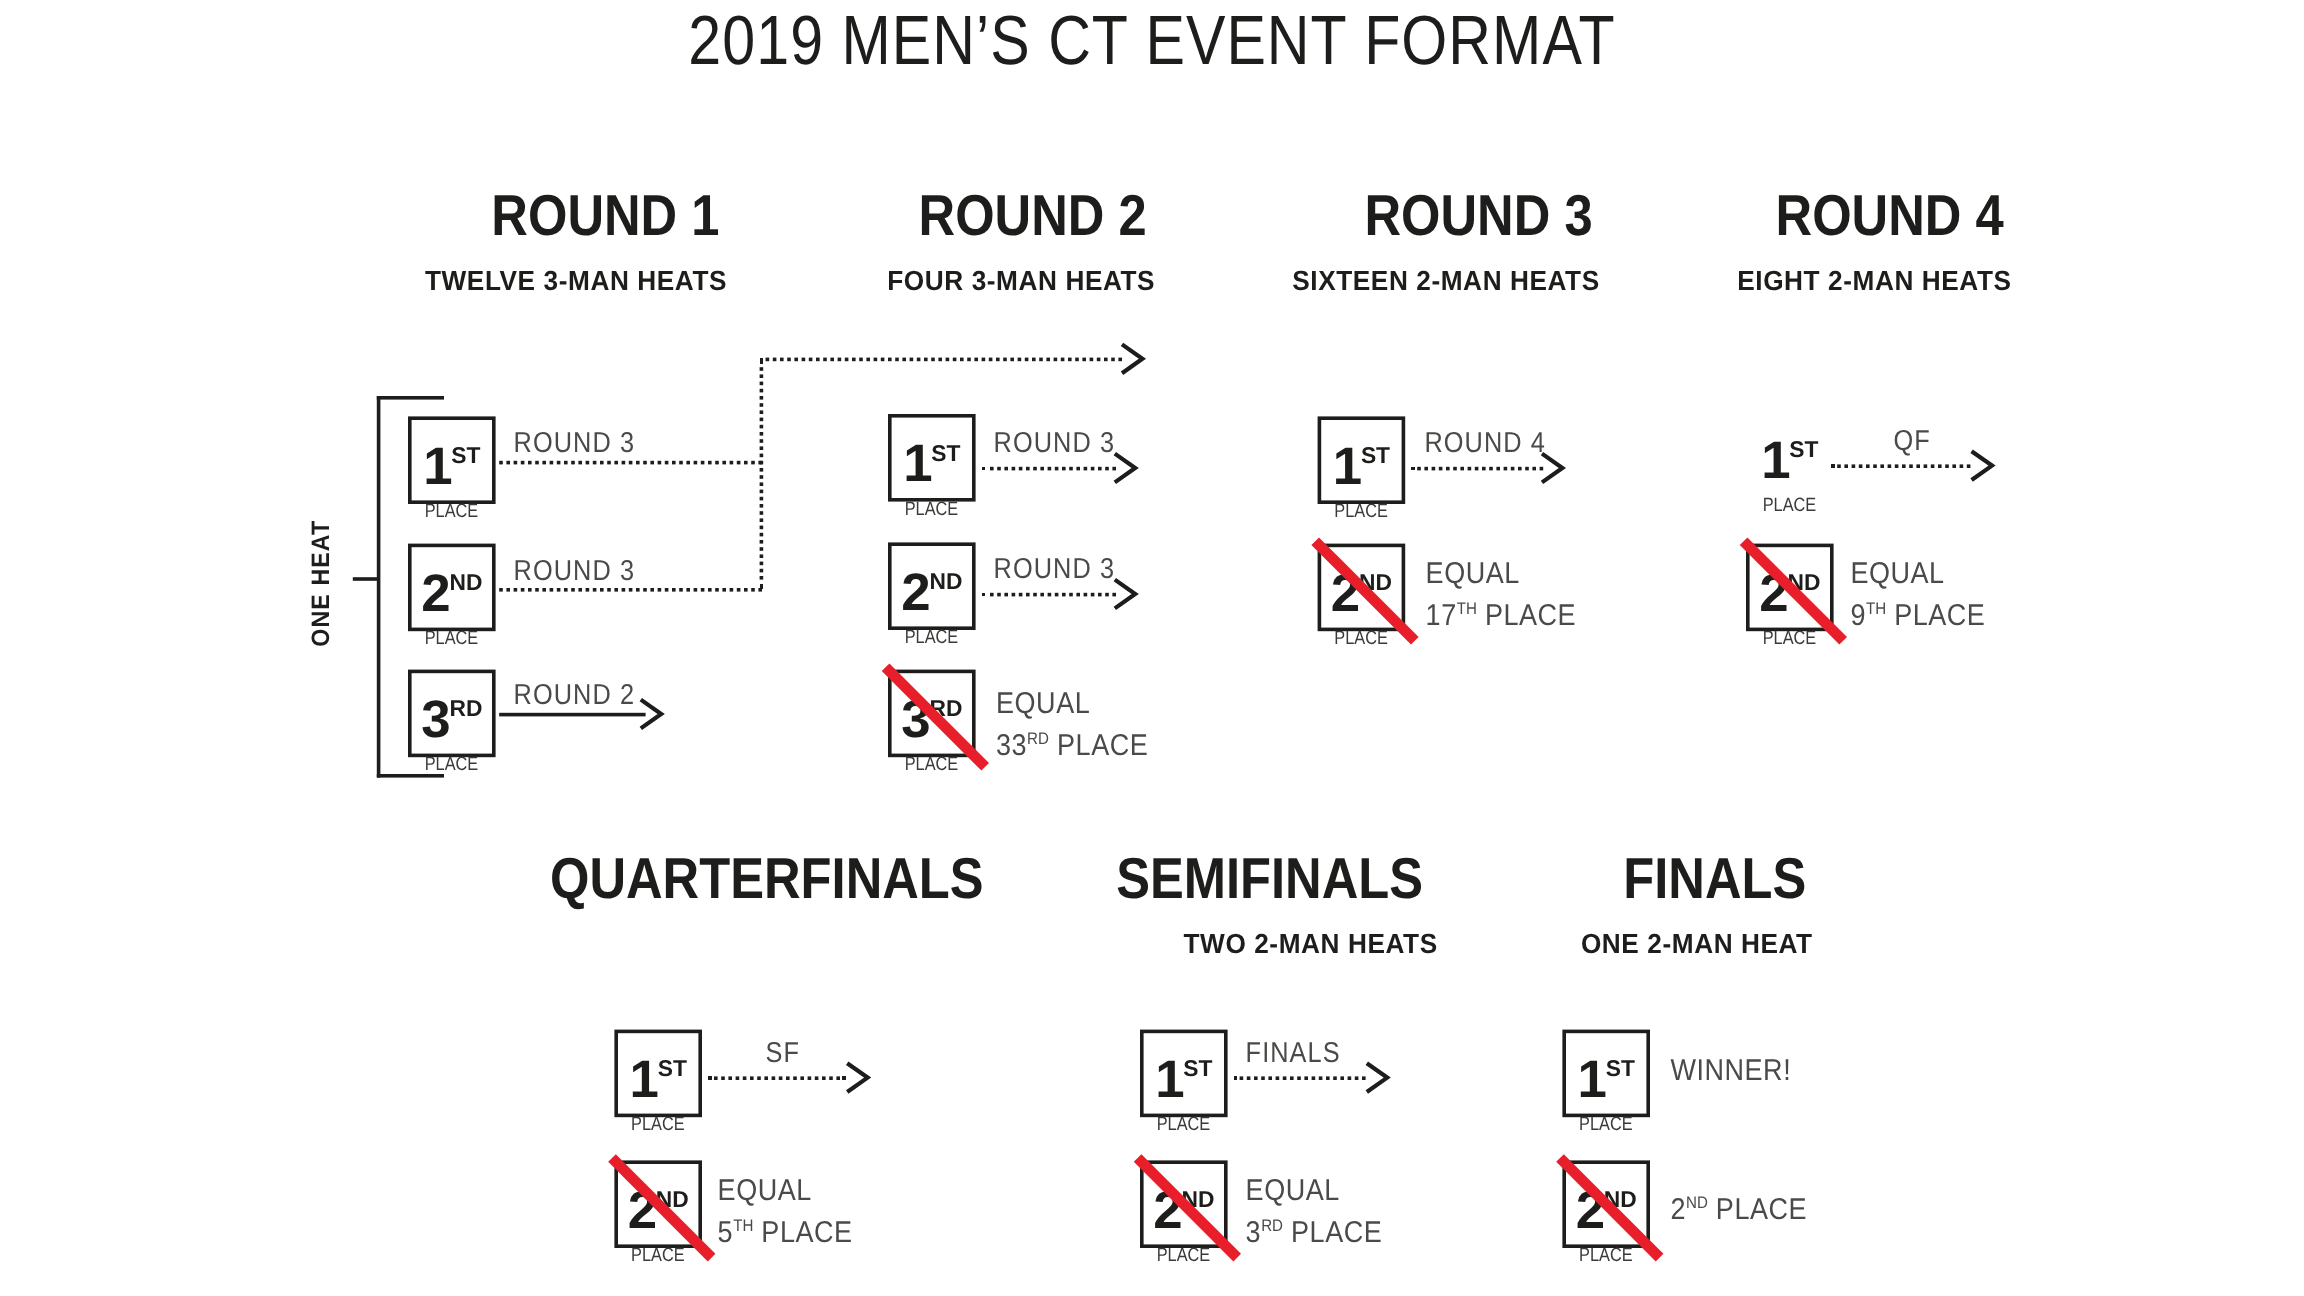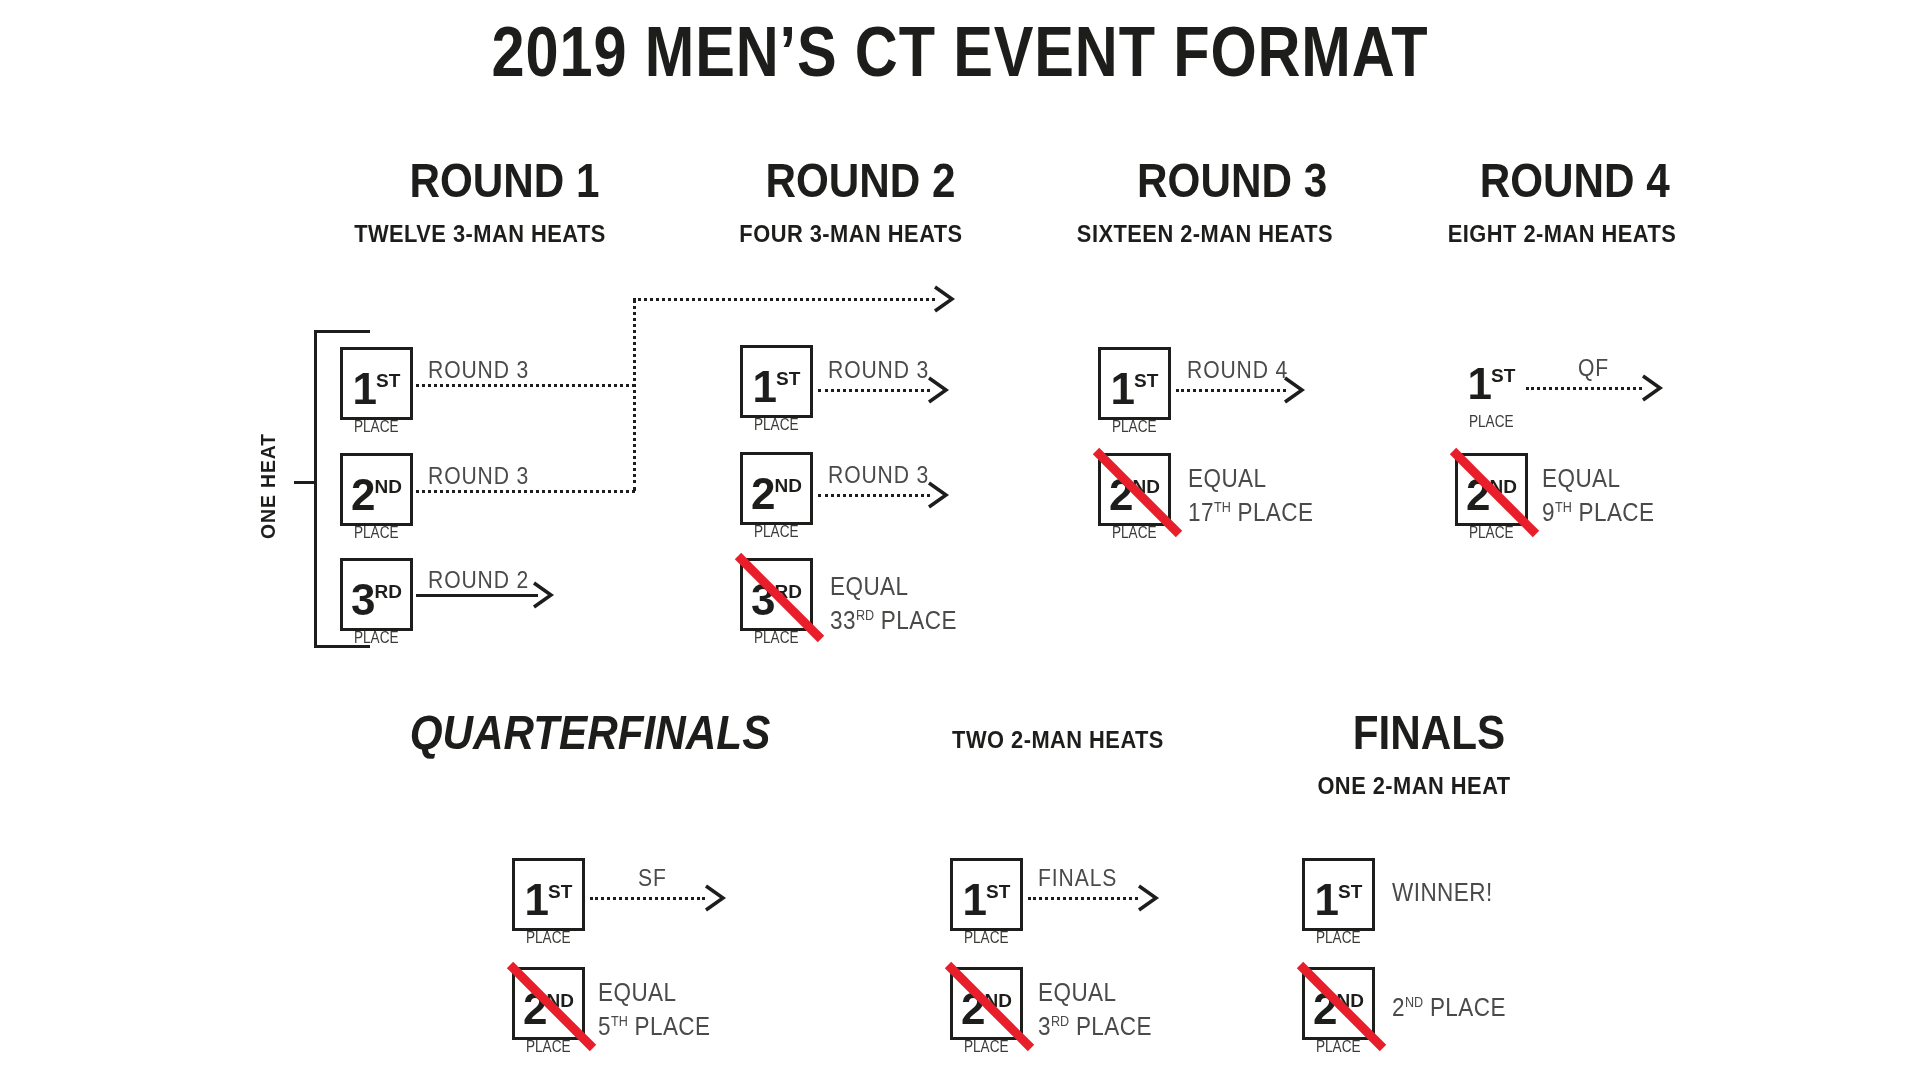--- a/index.html
+++ b/index.html
@@ -2,22 +2,22 @@
 <html><head>
 <meta charset="utf-8">
 <style>
   html,body{margin:0;padding:0;background:#ffffff;}
   .canvas{
     position:relative;width:1920px;height:1080px;background:#fff;overflow:hidden;
     font-family:"Liberation Sans",sans-serif;color:#1d1d1b;
   }
   
   .main-title{
-    position:absolute;left:50%;top:12px;transform:translateX(-50%);
-    font-size:70px;font-weight:700;white-space:nowrap;
+    position:absolute;left:50%;top:0;transform:translateX(-50%);
+    font-size:58px;font-weight:400;white-space:nowrap;
   }
   .main-title .squeeze{display:inline-block;transform:scaleX(.85);transform-origin:center;letter-spacing:1px;}
   
   .hdr{position:absolute;transform:translateX(-50%);text-align:right;white-space:nowrap;}
   .hdr .t1{font-size:48px;line-height:46px;font-weight:700;}
   .hdr .t1 span{display:inline-block;transform:scaleX(.88);transform-origin:center;}
   .hdr .t2{margin-top:17px;font-size:23px;font-weight:700;letter-spacing:.5px;}
   .hdr .t2 span{display:inline-block;transform:scaleX(.95);transform-origin:center;}
   
   .pbox{
@@ -185,24 +185,25 @@
     <div class="place"><span>PLACE</span></div>
     <svg class="cross">
         <line x1="4" y1="4" x2="87" y2="87"></line>
       </svg>
   </div>
   <div class="res" style="left:1542px;top:464px;">
     <div><span>EQUAL</span></div>
     <div><span>9</span><sup>TH</sup> <span>PLACE</span></div>
   </div>
 
-  <div class="hdr" style="left:590px;top:710px;font-style:italic;">
+  <div class="hdr" style="left:639px;top:710px;">
     <div class="t1"><span>QUARTERFINALS</span></div>
   </div>
   <div class="hdr" style="left:1058px;top:710px;">
+    <div class="t1"><span>SEMIFINALS</span></div>
     <div class="t2"><span>TWO 2-MAN HEATS</span></div>
   </div>
   <div class="hdr" style="left:1414px;top:710px;">
     <div class="t1"><span>FINALS</span></div>
     <div class="t2"><span>ONE 2-MAN HEAT</span></div>
   </div>
 
   <div class="pbox" style="left:512px;top:858px;">
     <div class="rank"><span>1</span><span class="ord">ST</span></div>
     <div class="place"><span>PLACE</span></div>

